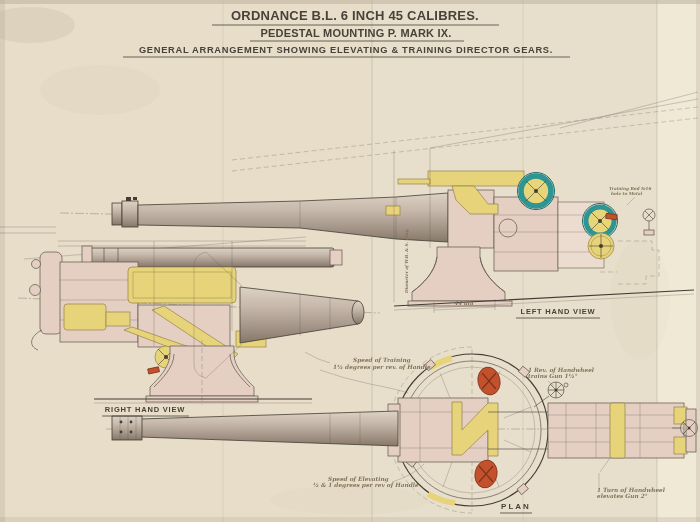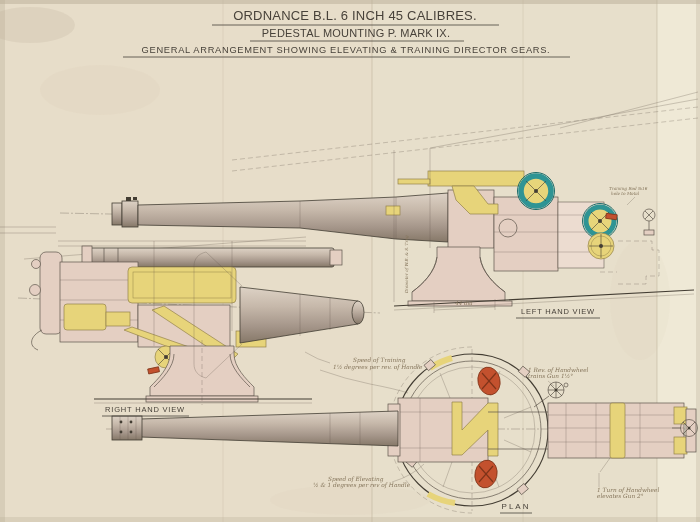--- a/index.html
+++ b/index.html
@@ -1,17 +1,17 @@
 <!DOCTYPE html>
 <html style="--c-paper: #e7dfcb; --c-paper-right: #ede7d4; --c-ink: #5d544a; --c-ink-strong: #433d33; --c-title-ink: #48423a; --c-script-ink: #84745a; --c-brass: #e7d47a; --c-brass-edge: #94824a; --c-teal: #2f9494; --c-teal-dark: #1e6b68; --c-red: #c3512e; --c-red-dark: #7e3419; --c-pink: #e4cfc2;"><head>
 <meta charset="utf-8">
 <style>
   html,body{margin:0;padding:0;background:#d8d0bd;}
   #stage{position:relative;width:700px;height:522px;overflow:hidden;
-         background:var(--c-paper,#e7dfcb);font-family:"Liberation Sans",sans-serif;}
+         background:var(--c-paper,#e7dfcb);font-family:"Liberation Sans",sans-serif;font-weight:bold;}
   svg{position:absolute;left:0;top:0;}
   
   .ln  {stroke:var(--c-ink,#5d544a);stroke-width:.7;fill:none;}
   .lnS {stroke:var(--c-ink-strong,#433d33);stroke-width:1.1;fill:none;}
   .lnF {stroke:var(--c-ink,#5d544a);stroke-width:.5;fill:none;opacity:.55;}
   .dash{stroke-dasharray:5 3;}
   .dd  {stroke-dasharray:9 2 2 2;opacity:.65;}
   .brass{fill:var(--c-brass,#e7d47a);stroke:var(--c-brass-edge,#94824a);stroke-width:.7;}
   .pink {fill:var(--c-pink,#e4cfc2);stroke:var(--c-ink,#5d544a);stroke-width:.7;}
   .pinkL{fill:#ecdcd0;stroke:var(--c-ink,#5d544a);stroke-width:.55;}

